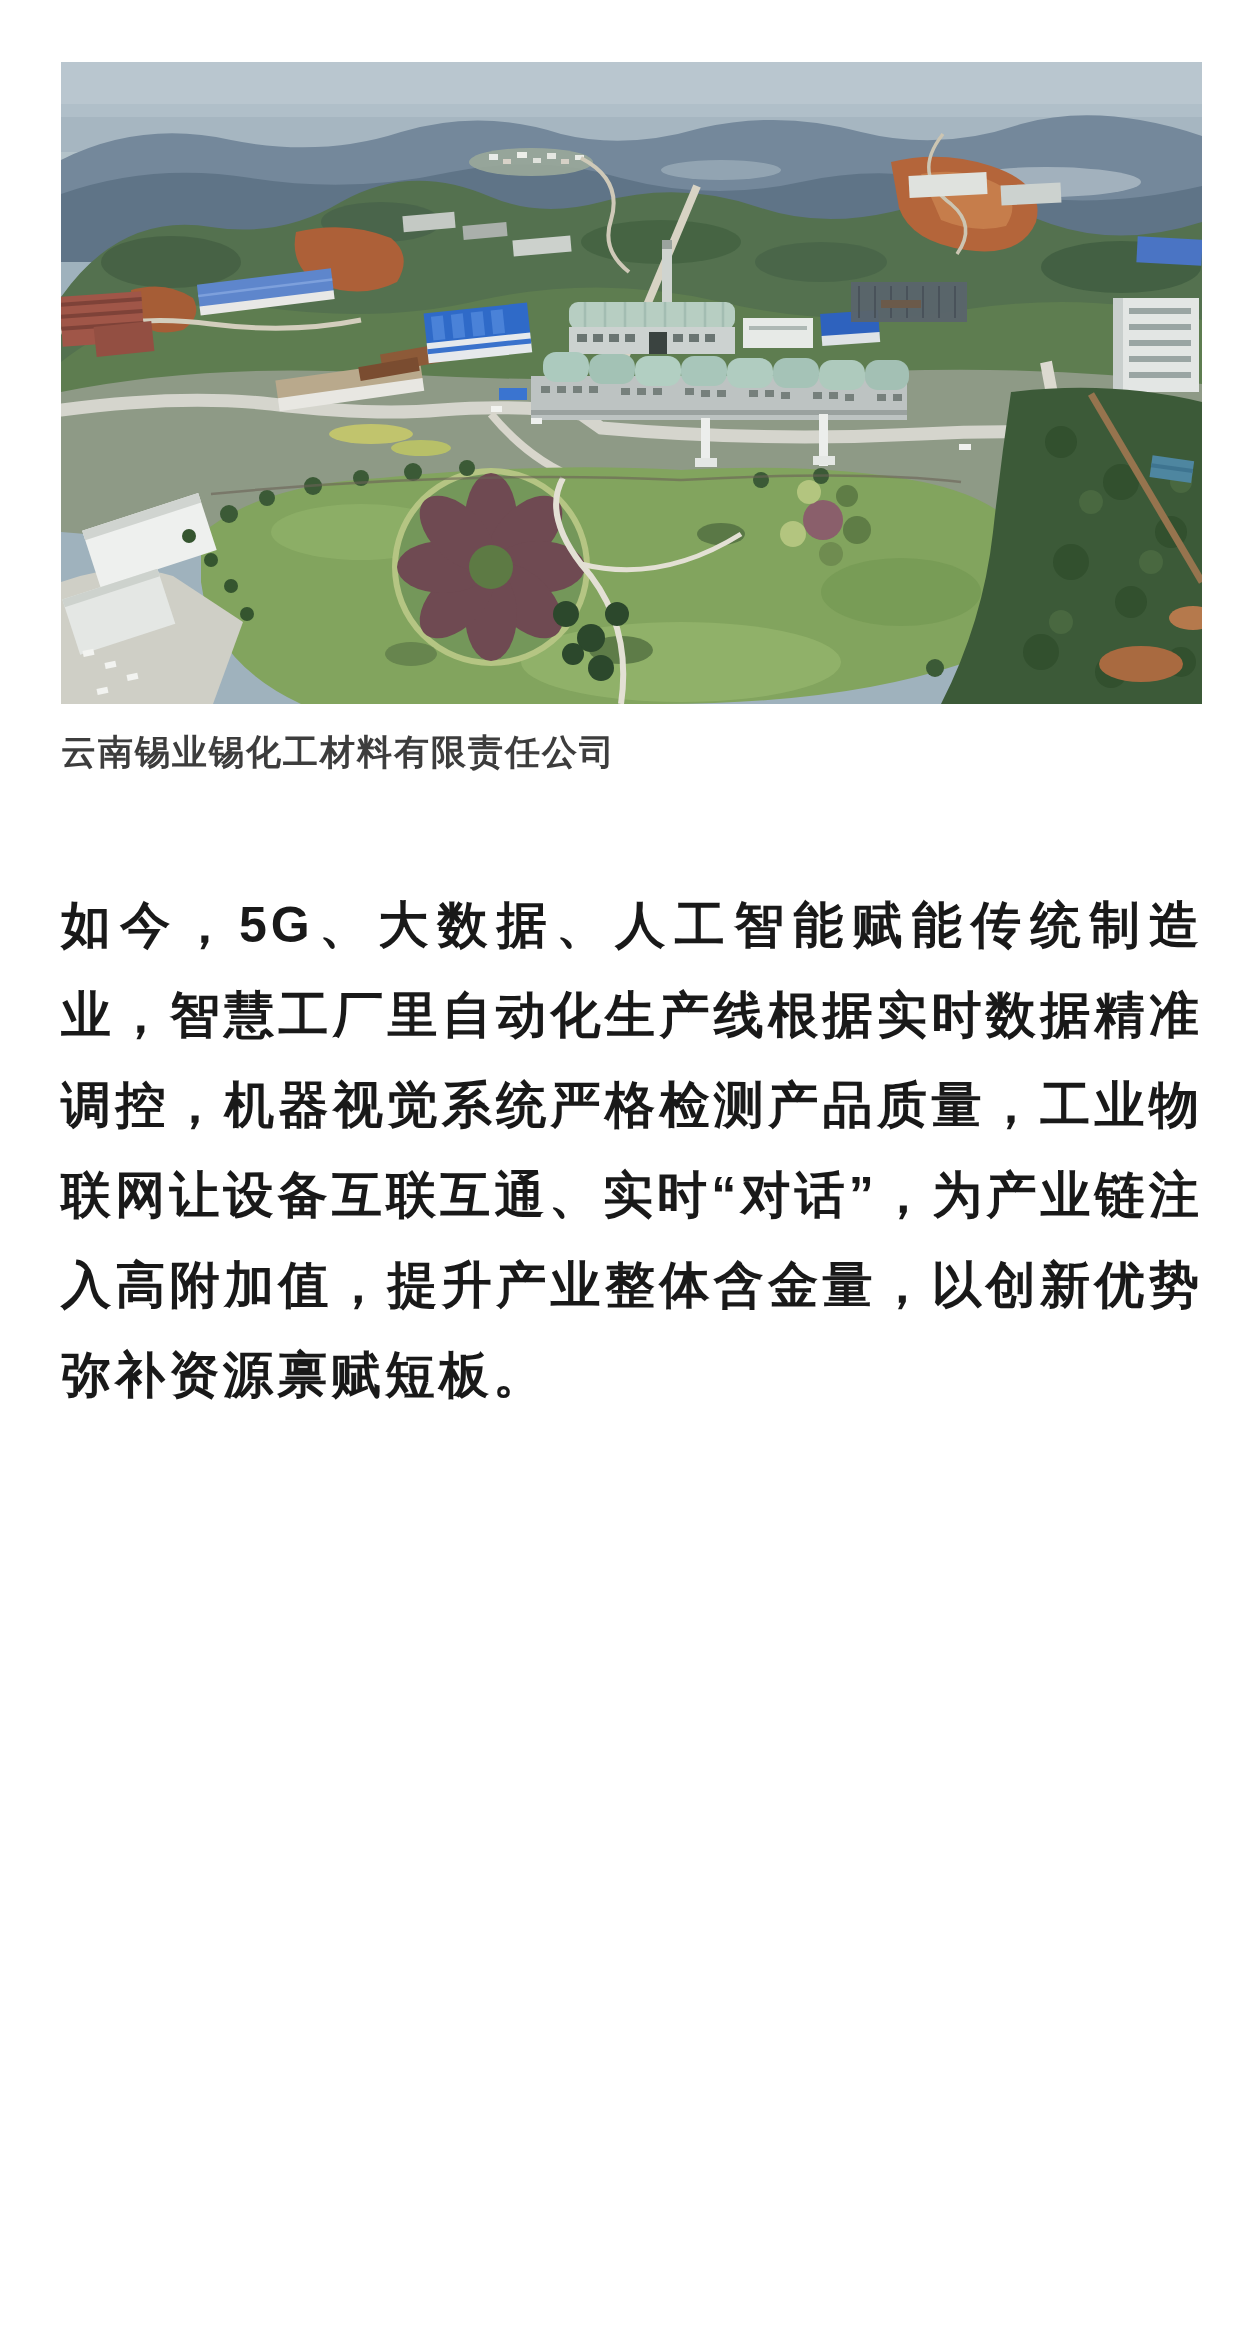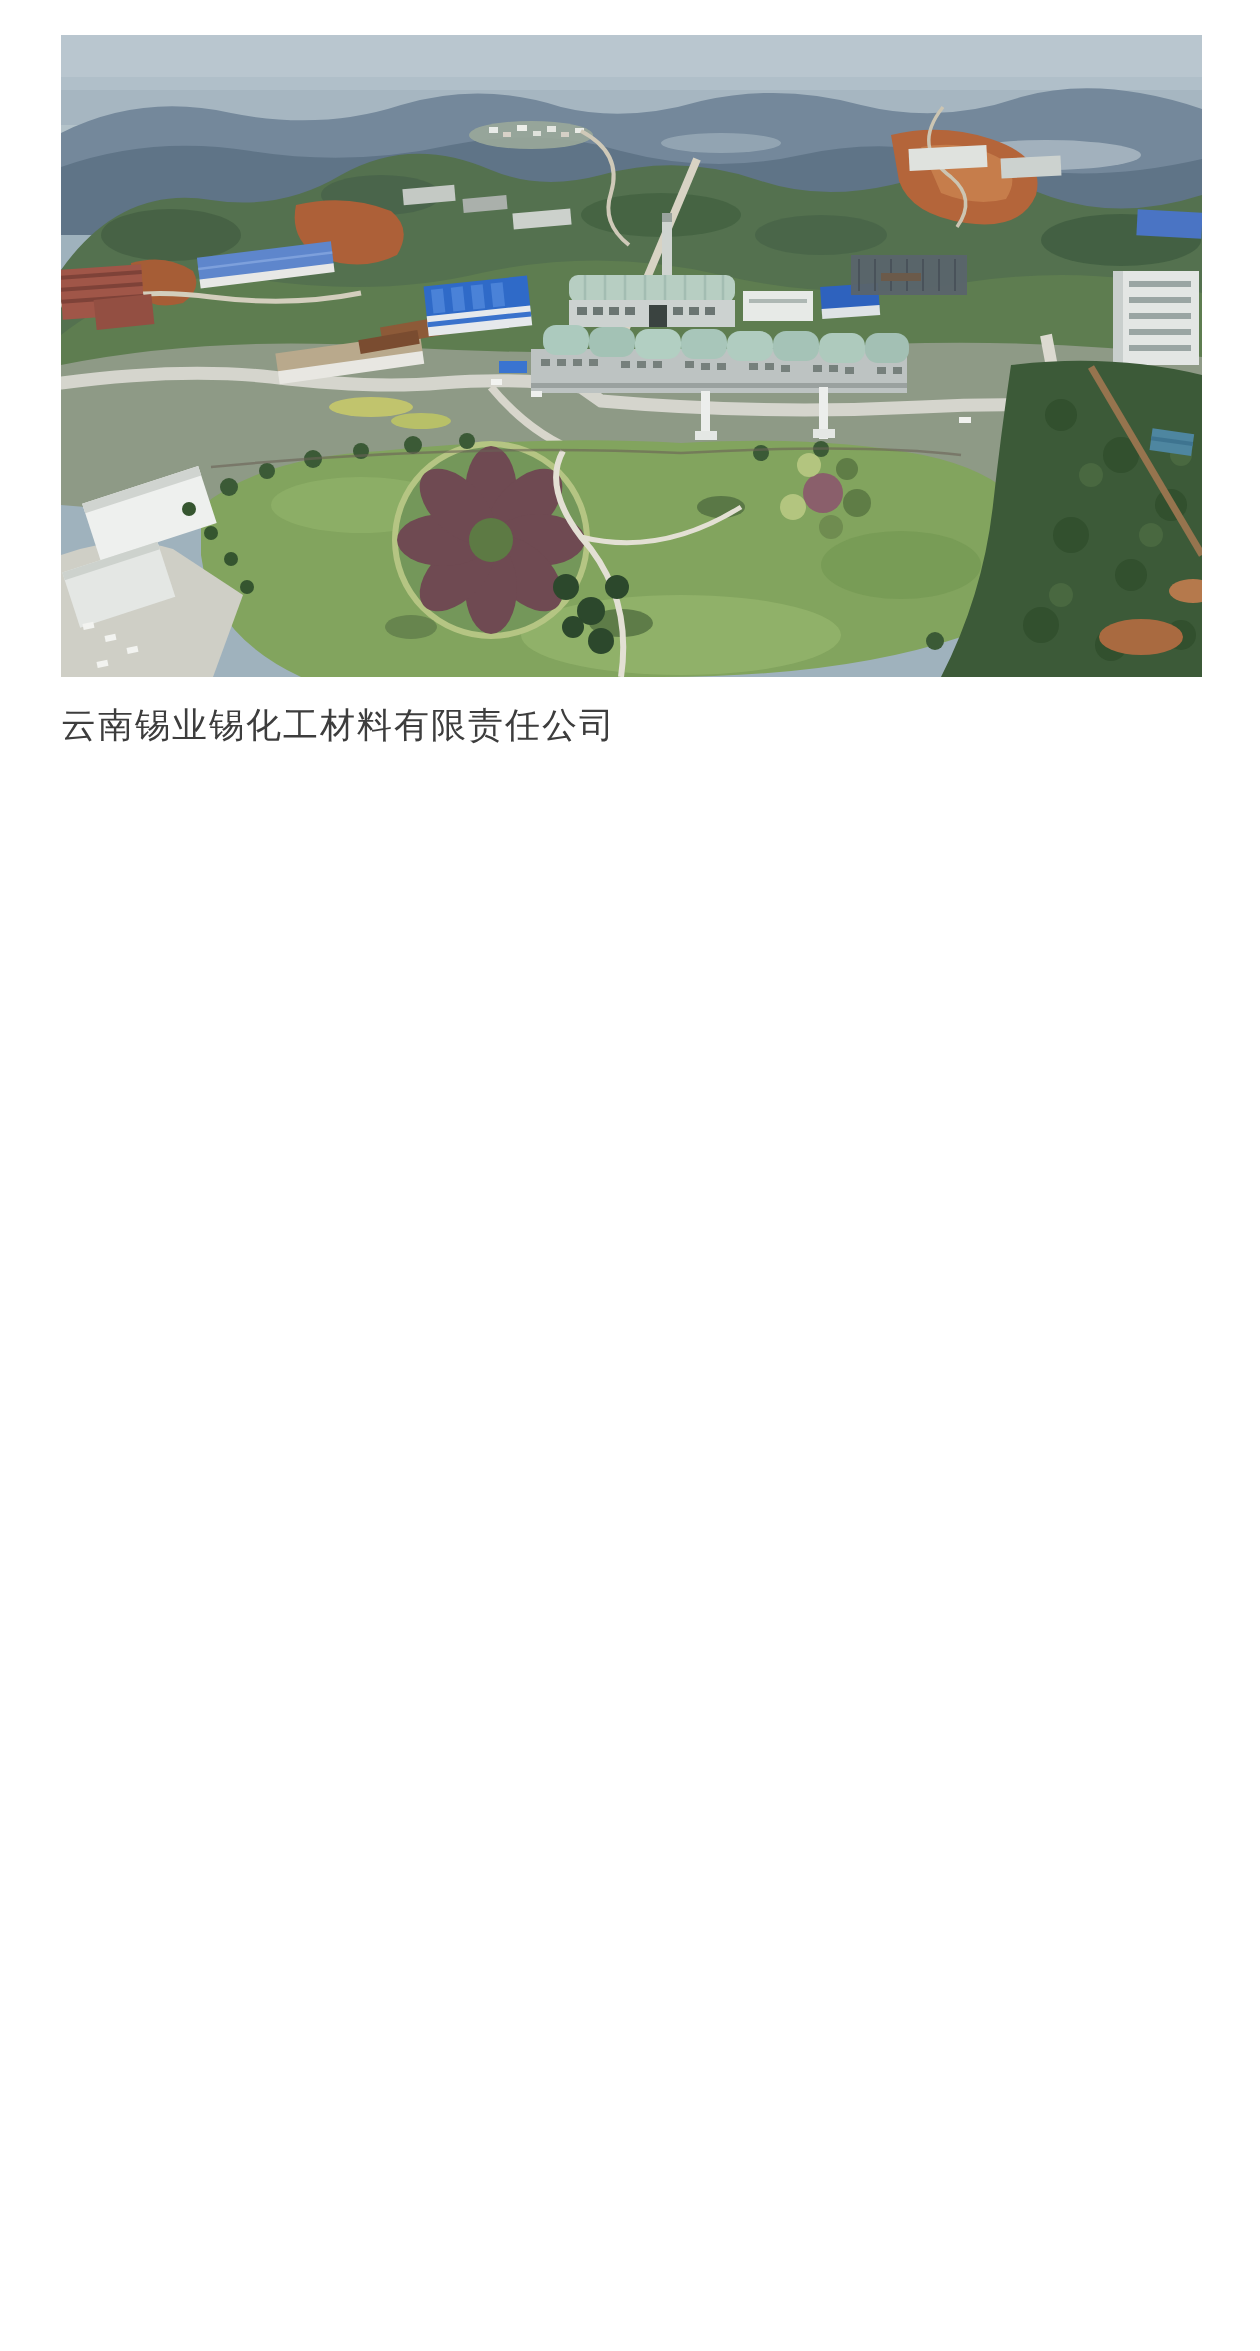--- a/index.html
+++ b/index.html
@@ -1,21 +1,21 @@
 <!DOCTYPE html>
 <html lang="zh"><head>
 <meta charset="utf-8">
 <style>
   html, body { margin:0; padding:0; }
   body {
     width:1260px; height:2351px; overflow:hidden;
     background:#ffffff;
     font-family:"Liberation Sans","DejaVu Sans",sans-serif;
   }
-  .article { padding:35px 57px 0 61px; }
+  .article { padding:62px 57px 0 61px;font-weight:bold; }
   figure { margin:0; padding:0; }
   .photo-wrap {
     width:1141px; height:642px; overflow:hidden; background:#9fb2bd;
   }
   .photo-wrap svg { display:block; }
   figcaption {
     margin-top:24px;
     font-size:35px; line-height:48px; letter-spacing:2px;
     color:#3d3d3d;
   }
@@ -333,14 +333,15 @@
         </g>
 
         <path d="M150,432 Q400,408 620,418 Q800,408 900,420" stroke="#6b6257" stroke-width="2.5" fill="none" opacity="0.6"></path>
 
         <rect x="0" y="0" width="1141" height="42" fill="#ffffff" opacity="0.12"></rect>
       </svg>
     </div>
     <figcaption>云南锡业锡化工材料有限责任公司</figcaption>
   </figure>
 
+  <p class="body-para para-2">如今，5G、大数据、人工智能赋能传统制造业，智慧工厂里自动化生产线根据实时数据精准调控，机器视觉系统严格检测产品质量，工业物联网让设备互联互通、实时“对话”，为产业链注入高附加值，提升产业整体含金量，以创新优势弥补资源禀赋短板。</p>
 
 </div>
 
 </body></html>

